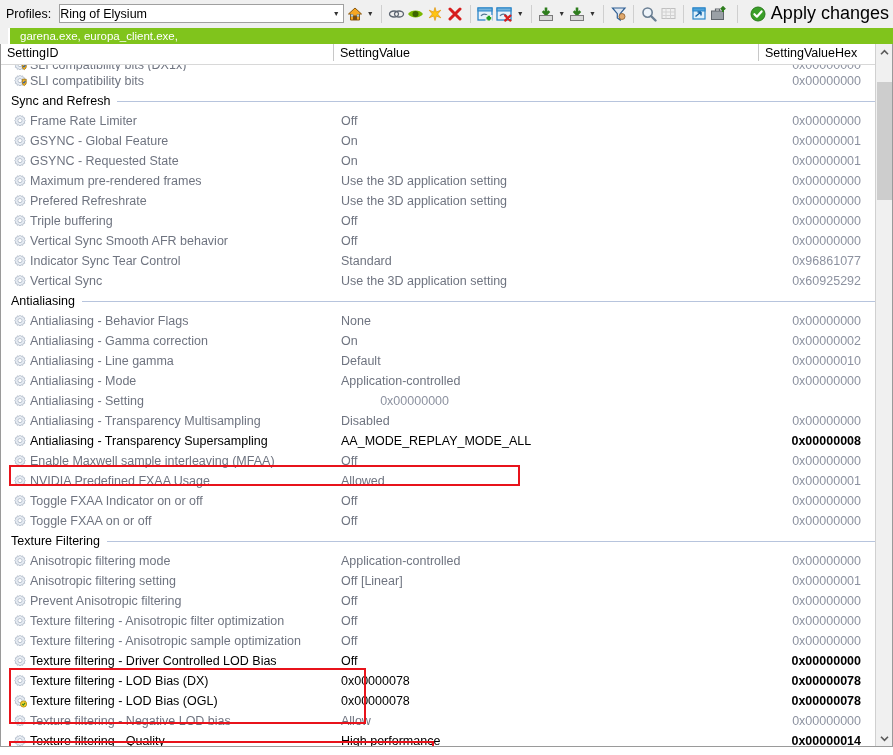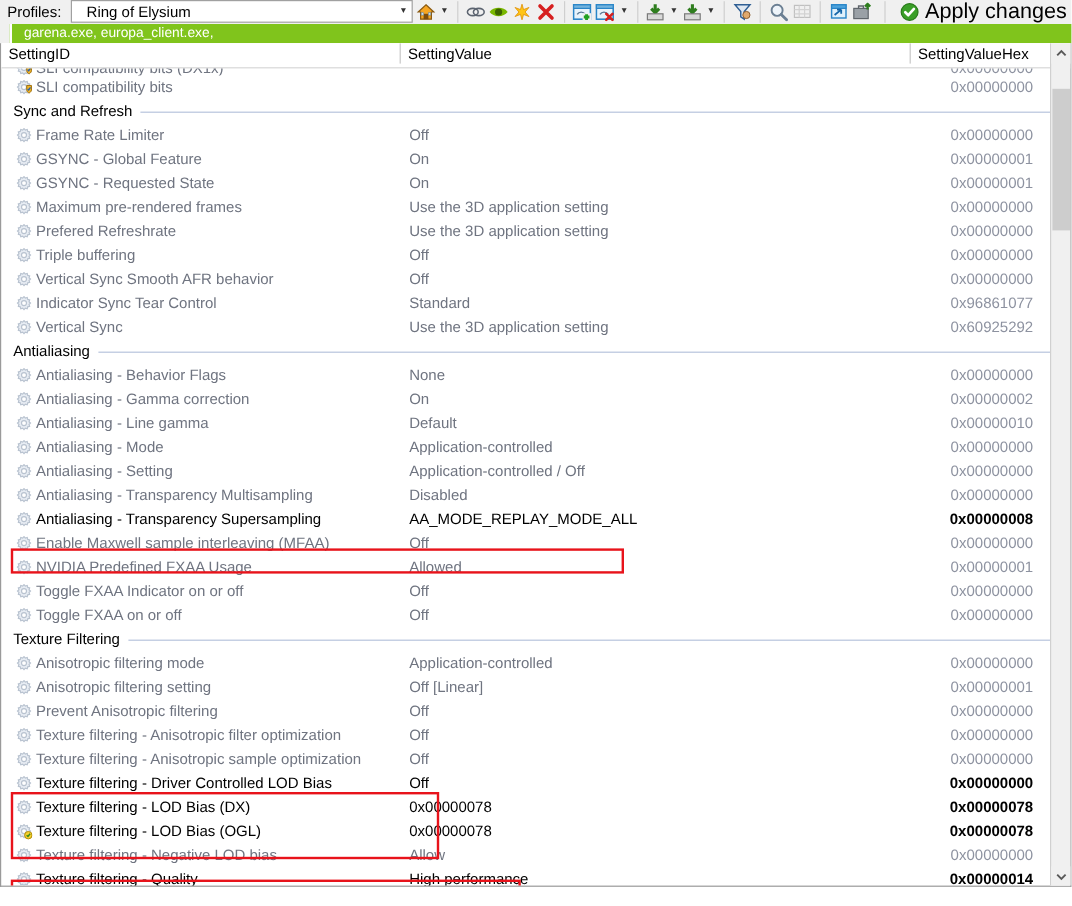--- a/index.html
+++ b/index.html
@@ -5,32 +5,32 @@
   html,body{margin:0;padding:0;}
   body{
     width:893px;height:755px;overflow:hidden;
     background:#ffffff;
     font-family:"Liberation Sans", sans-serif;
     font-size:12px;
     color:#000;
   }
   
   #toolbar{
-    height:20px;display:flex;align-items:center;
+    height:28px;display:flex;align-items:center;
     background:#f0f0f0;
     border-bottom:1px solid #f0f0f0;
     padding:0 4px;box-sizing:border-box;
     gap:2px;
   }
   .tb-label{font-size:12.5px;color:#000;margin:0 6px 0 2px;white-space:nowrap;}
   .combo{
     flex:0 0 auto;width:285px;height:19px;
     background:#fff;border:1px solid #a0a0a0;
     display:flex;align-items:center;justify-content:space-between;
-    box-sizing:border-box;padding:0 0 0 12px;
+    box-sizing:border-box;padding:0 0 0 0;
   }
   .combo .cval{font-size:12.5px;color:#000;white-space:nowrap;overflow:hidden;}
   .combo .carrow{width:14px;text-align:center;font-size:7px;color:#333;line-height:1;}
   .tb-sep{width:1px;height:18px;background:#cfcfcf;margin:0 4px;}
   .tb-btn{
     width:21px;height:21px;display:flex;align-items:center;justify-content:center;
     position:relative;cursor:default;
   }
   .tb-arrow{width:11px;height:21px;display:flex;align-items:center;justify-content:center;
     font-size:7px;color:#333;}
@@ -463,21 +463,20 @@
         <span class="hex">0x00000000</span>
       </div>
       <div class="row">
         <span class="gear">
           <svg class="gear-svg" width="14" height="14" viewBox="0 0 14 14">
             <path d="M7 1.2 L8.1 2.4 L9.7 1.9 L10.1 3.5 L11.7 3.9 L11.2 5.5 L12.4 6.6 L11.2 7.7 L11.7 9.3 L10.1 9.7 L9.7 11.3 L8.1 10.8 L7 12 L5.9 10.8 L4.3 11.3 L3.9 9.7 L2.3 9.3 L2.8 7.7 L1.6 6.6 L2.8 5.5 L2.3 3.9 L3.9 3.5 L4.3 1.9 L5.9 2.4 Z" fill="#e7ecf3" stroke="#b9c3d0" stroke-width="1"></path>
             <circle cx="7" cy="6.6" r="2.1" fill="#ffffff" stroke="#b9c3d0" stroke-width="1"></circle>
           </svg>
         </span>
         <span class="name">Antialiasing - Setting</span>
-        <span class="val">Application-controlled / Off</span>
         <span class="hex">0x00000000</span>
       </div>
       <div class="row">
         <span class="gear">
           <svg class="gear-svg" width="14" height="14" viewBox="0 0 14 14">
             <path d="M7 1.2 L8.1 2.4 L9.7 1.9 L10.1 3.5 L11.7 3.9 L11.2 5.5 L12.4 6.6 L11.2 7.7 L11.7 9.3 L10.1 9.7 L9.7 11.3 L8.1 10.8 L7 12 L5.9 10.8 L4.3 11.3 L3.9 9.7 L2.3 9.3 L2.8 7.7 L1.6 6.6 L2.8 5.5 L2.3 3.9 L3.9 3.5 L4.3 1.9 L5.9 2.4 Z" fill="#e7ecf3" stroke="#b9c3d0" stroke-width="1"></path>
             <circle cx="7" cy="6.6" r="2.1" fill="#ffffff" stroke="#b9c3d0" stroke-width="1"></circle>
           </svg>
         </span>
         <span class="name">Antialiasing - Transparency Multisampling</span>

